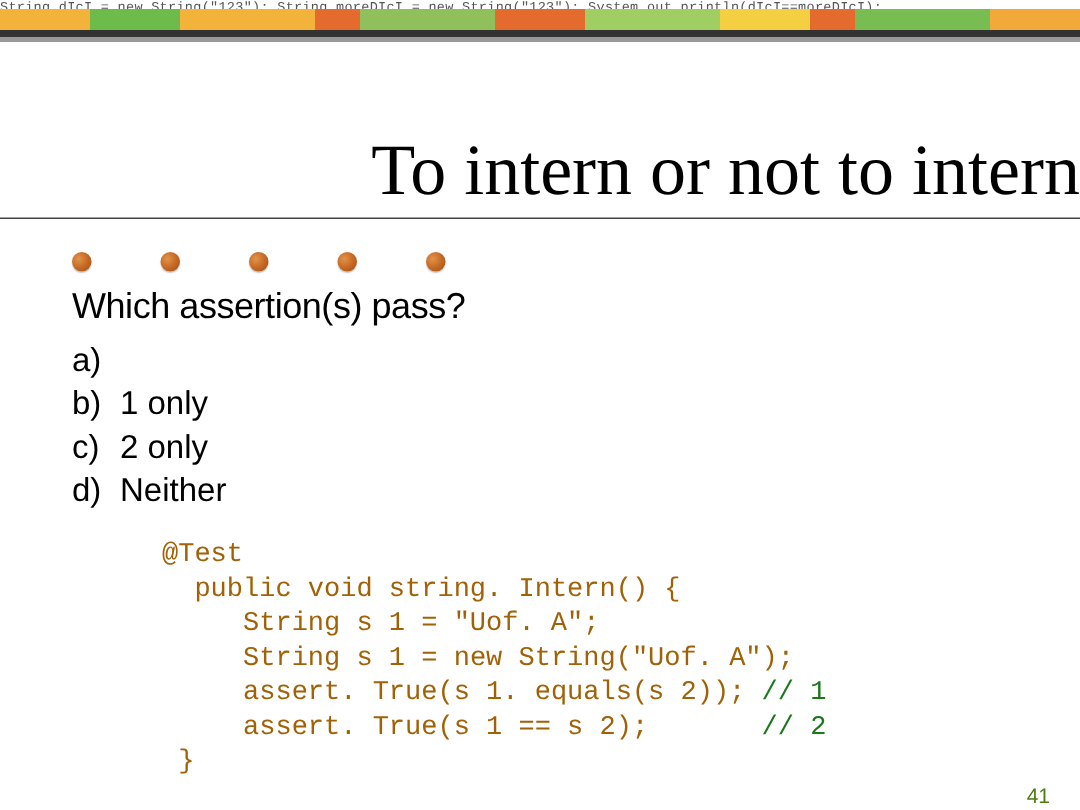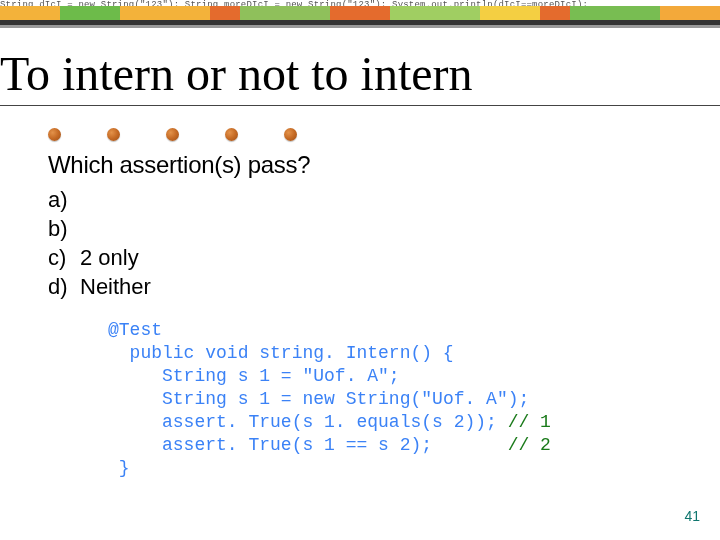--- a/index.html
+++ b/index.html
@@ -14,40 +14,40 @@
   .c5{background:#8fc05b;flex:3}
   .c6{background:#e46b2d;flex:2}
   .c7{background:#a0ce62;flex:3}
   .c8{background:#f4cf42;flex:2}
   .c9{background:#e46b2d;flex:1}
   .c10{background:#78bd52;flex:3}
   .c11{background:#f3a93a;flex:2}
   .underline{position:absolute;left:0;right:0;top:20px;height:5px;background:#333}
   .shadow{position:absolute;left:0;right:0;top:25px;height:3px;background:#999}
 
-  .title-wrap{text-align:left;margin-top:16px}
+  .title-wrap{text-align:right;margin-top:56px}
   .title{font-family:"Times New Roman",Times,serif;font-size:48px;font-weight:normal;display:inline-block;letter-spacing:0px}
   .title-rule{margin-top:4px;height:0;border-top:1px solid #444;width:100%}
 
   .content{margin:22px 0 0 48px}
 
   .bullets-row{display:flex;gap:46px;align-items:center;margin-bottom:10px}
   .bullet{width:13px;height:13px;border-radius:50%;background:radial-gradient(circle at 35% 35%,#e3924a 0%,#c56a24 50%,#9a4e18 100%);box-shadow:0 1px 1px rgba(0,0,0,.25)}
 
   .question{font-size:24px;margin:0 0 6px 0;font-weight:normal;letter-spacing:-0.3px}
   .opts{font-size:22px;line-height:1.32}
   .opts .row{display:flex}
   .opts .lab{width:32px}
 
   .code-block{margin:18px 0 0 60px;font-family:"Courier New",monospace;font-size:18px;line-height:1.28;white-space:pre}
   .code-block .kw{font-weight:normal}
   .green{color:#1a7a1a}
-  .black{color:#3b82f6}
+  .black{color:#a16207}
 
-  .pagenum{position:absolute;bottom:16px;right:20px;font-size:14px;color:#0f766e}
+  .pagenum{position:absolute;bottom:2px;right:20px;font-size:14px;color:#4d7c0f}
 </style>
 </head>
 <body>
 
 <div class="top-band">
   <div class="top-code">String dIcI = new String("123"); String moreDIcI = new String("123"); System.out.println(dIcI==moreDIcI);</div>
   <div class="band-colors">
     <span class="c1"></span>
       <span class="c2"></span>
       <span class="c3"></span>
@@ -80,20 +80,21 @@
   </div>
 
   <div class="question">Which assertion(s) pass?</div>
 
   <div class="opts">
     <div class="row">
       <span class="lab">a)</span>
     </div>
     <div class="row">
       <span class="lab">b)</span>
+      <span>1 only</span>
     </div>
     <div class="row">
       <span class="lab">c)</span>
       <span>2 only</span>
     </div>
     <div class="row">
       <span class="lab">d)</span>
       <span>Neither</span>
     </div>
   </div>

